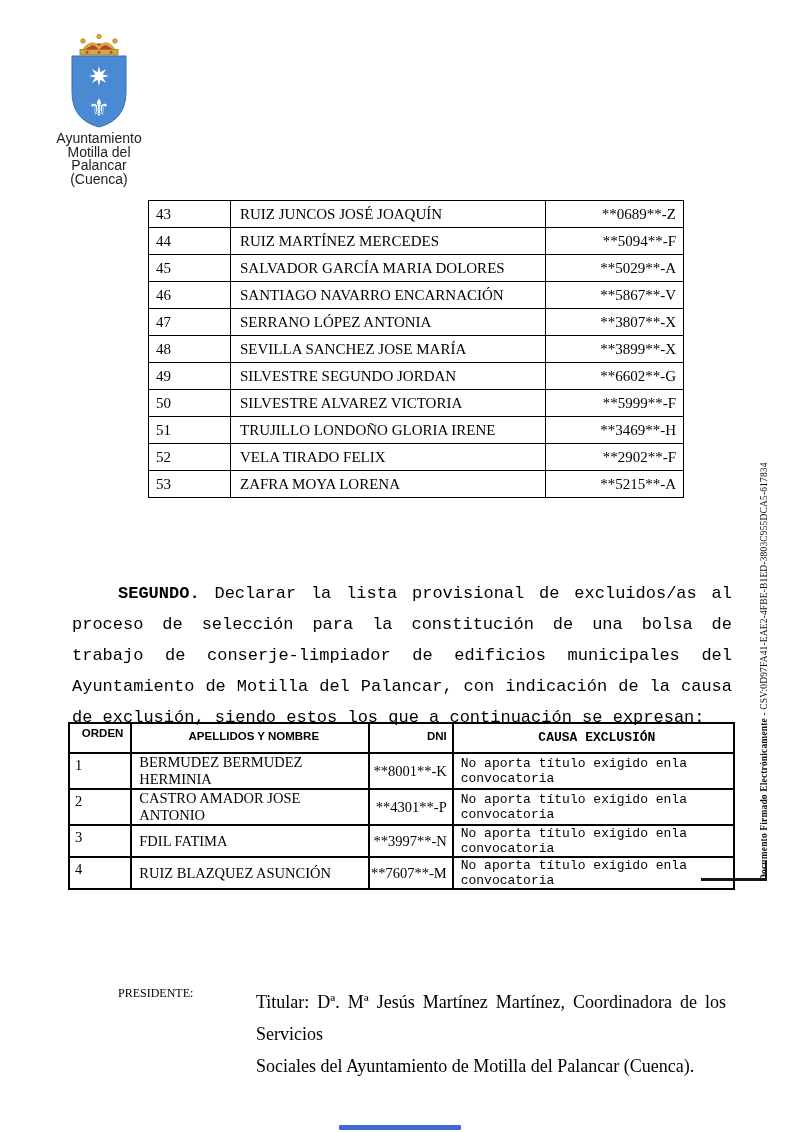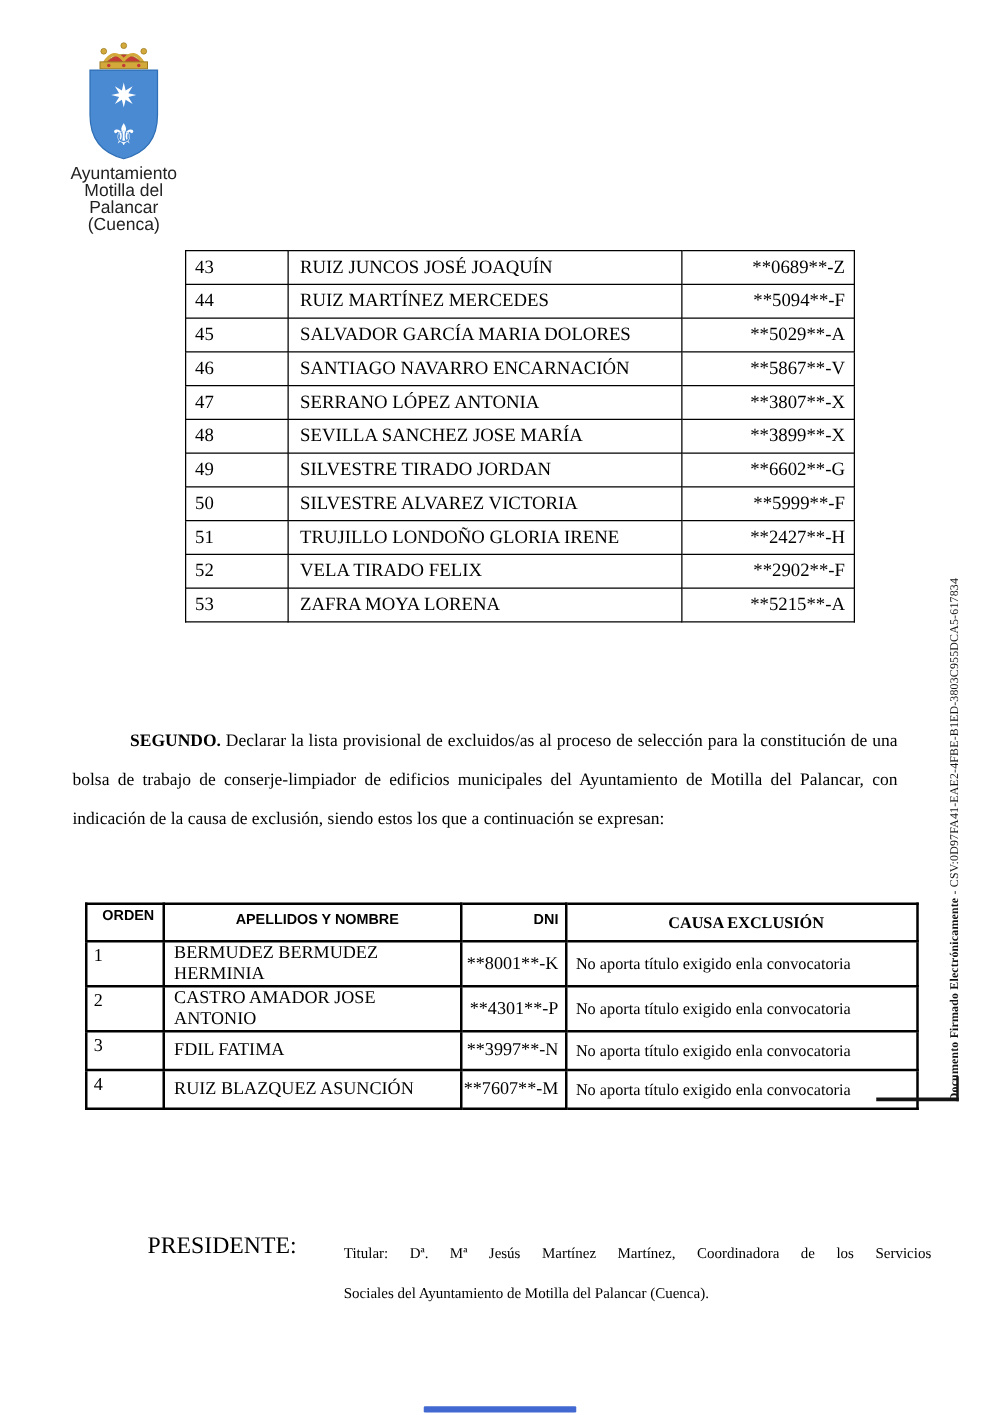--- a/index.html
+++ b/index.html
@@ -28,23 +28,24 @@
     position: absolute; left: 148px; top: 200px; width: 535px;
     font-size: 15px;
   }
   .t1 td { border: 1.6px solid #000; height: 27px; vertical-align: middle; margin-top: 48px; }
   .t1 .c-order { width: 82px; padding-left: 7px; }
   .t1 .c-name  { width: 315px; padding-left: 9px; }
   .t1 .c-dni   { width: 138px; text-align: right; padding-right: 7px; }
 
   
   .para-segundo {
-    position: absolute; left: 58px; top: 578px; width: 660px;
-    font-size: 14px; line-height: 31px; text-align: justify;
+    position: absolute; left: 72px; top: 578px; width: 660px;
+    font-size: 17px; line-height: 31px; text-align: justify;
     text-indent: 46px;
+    font-family: Liberation Mono, monospace;
   }
   b.runin { font-weight: bold; }
 
   
   .t2 {
     position: absolute; left: 68px; top: 722px; width: 667px;
     font-size: 14.5px;
   }
   .t2 td, .t2 th { border: 2px solid #000; vertical-align: middle; }
   .t2 th {
@@ -52,33 +53,33 @@
     font-family: "Liberation Sans", sans-serif;
     font-size: 11.5px; font-weight: bold; text-align: center;
     vertical-align: top; padding-top: 6px;
   }
   .t2 td { height: 31px; }
   .t2 .c2-order { width: 62px;  padding-left: 5px; vertical-align: top; padding-top: 3px; }
   .t2 .c2-name  { width: 237px; padding-left: 7px; }
   .t2 .c2-dni   { width: 83px;  text-align: right; padding-right: 5px; }
   .t2 .c2-causa {
     width: 280px; padding-left: 7px;
-    font-family: Liberation Serif, serif; font-size: 13px;
+    font-family: Liberation Mono, monospace; font-size: 13px;
   }
 
   .para-tercero {
     position: absolute; left: 118px; top: 931px; width: 615px;
     font-size: 15.5px;
   }
   .presidente-label {
-    position: absolute; left: 118px; top: 986px; font-size: 19px;
+    position: absolute; left: 118px; top: 986px; font-size: 12px;
   }
   .presidente-text {
-    position: absolute; left: 275px; top: 986px; width: 470px;
-    font-size: 12px; line-height: 32px;
+    position: absolute; left: 256px; top: 986px; width: 470px;
+    font-size: 18px; line-height: 32px;
   }
   .presidente-text .jline { text-align: justify; text-align-last: justify; }
 
   
   .side-text {
     position: absolute; left: 759px; top: 881px; width: 430px;
     transform: rotate(-90deg); transform-origin: 0 0;
     font-size: 9.5px; letter-spacing: 0.15px; white-space: nowrap; color: #111;
   }
   .side-text .bold-part { font-weight: bold; }
@@ -151,32 +152,32 @@
         <td class="c-name">SERRANO LÓPEZ ANTONIA</td>
         <td class="c-dni">**3807**-X</td>
       </tr>
       <tr>
         <td class="c-order">48</td>
         <td class="c-name">SEVILLA SANCHEZ JOSE MARÍA</td>
         <td class="c-dni">**3899**-X</td>
       </tr>
       <tr>
         <td class="c-order">49</td>
-        <td class="c-name">SILVESTRE TIRADO JORDAN</td>
+        <td class="c-name">SILVESTRE SEGUNDO JORDAN</td>
         <td class="c-dni">**6602**-G</td>
       </tr>
       <tr>
         <td class="c-order">50</td>
         <td class="c-name">SILVESTRE ALVAREZ VICTORIA</td>
         <td class="c-dni">**5999**-F</td>
       </tr>
       <tr>
         <td class="c-order">51</td>
         <td class="c-name">TRUJILLO LONDOÑO GLORIA IRENE</td>
-        <td class="c-dni">**2427**-H</td>
+        <td class="c-dni">**3469**-H</td>
       </tr>
       <tr>
         <td class="c-order">52</td>
         <td class="c-name">VELA TIRADO FELIX</td>
         <td class="c-dni">**2902**-F</td>
       </tr>
       <tr>
         <td class="c-order">53</td>
         <td class="c-name">ZAFRA MOYA LORENA</td>
         <td class="c-dni">**5215**-A</td>

